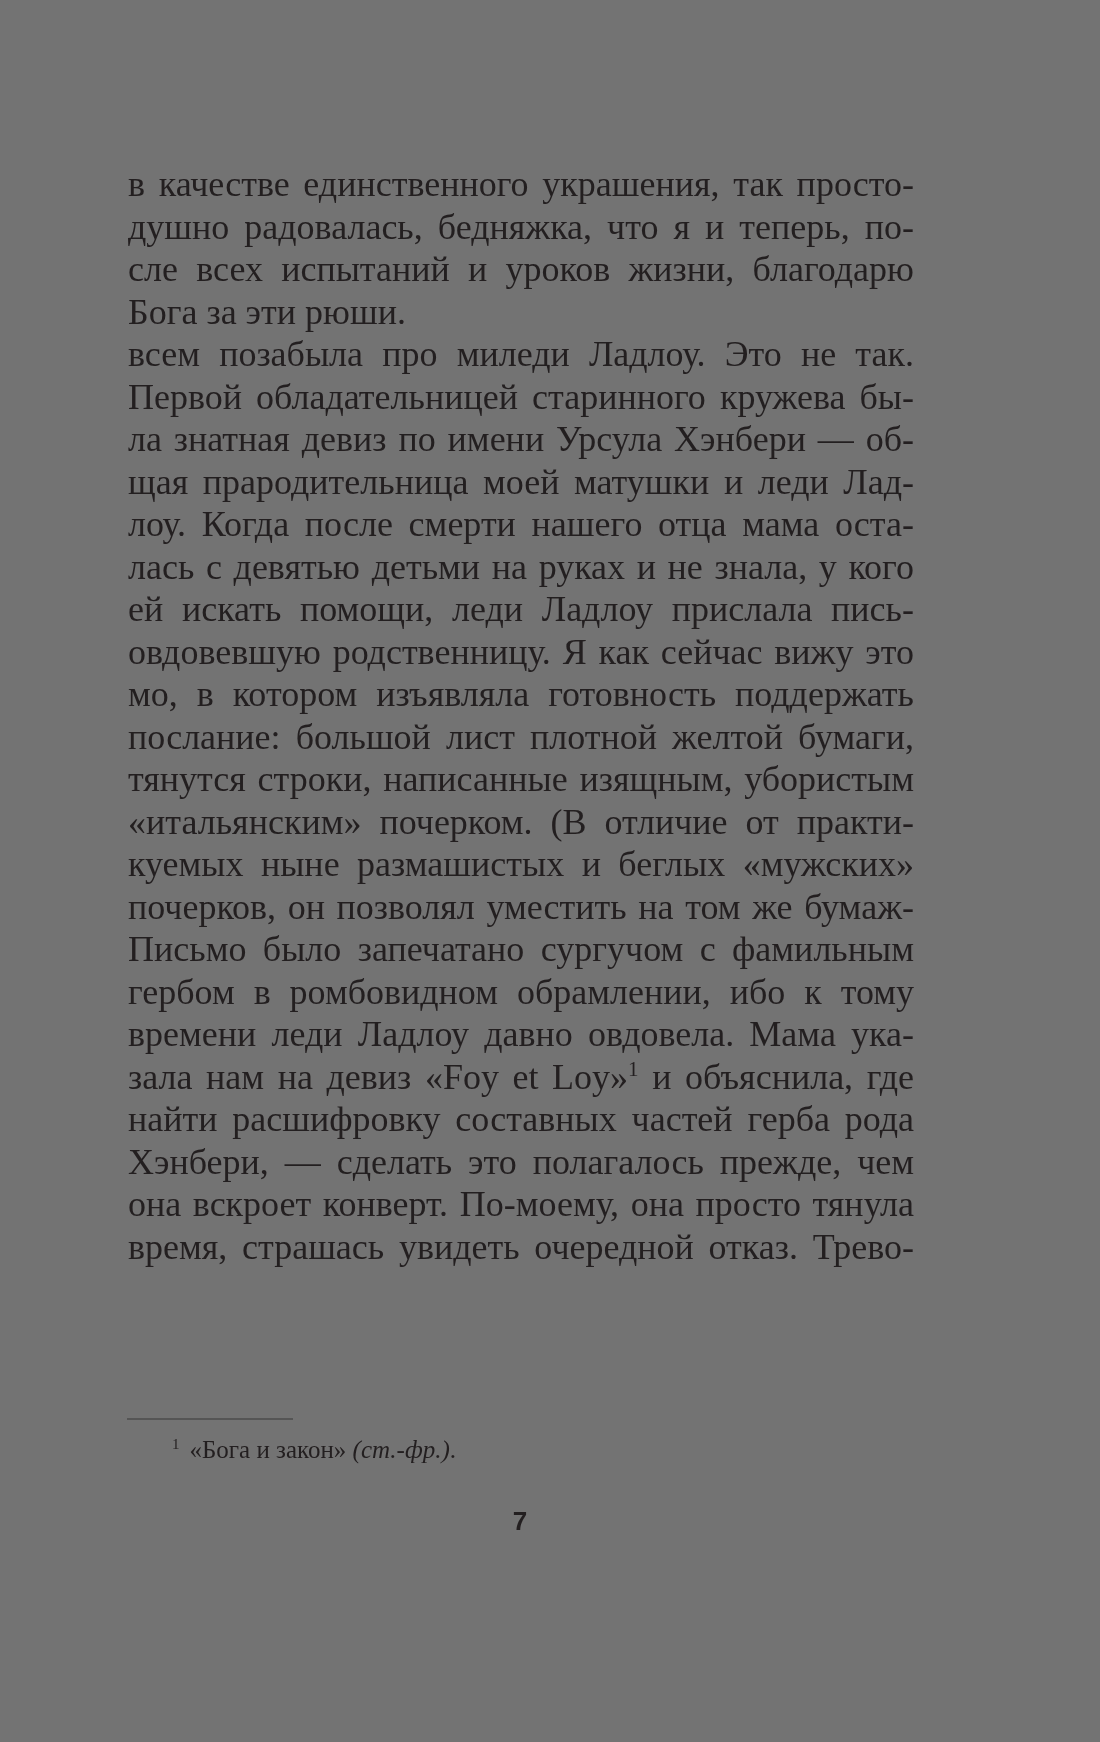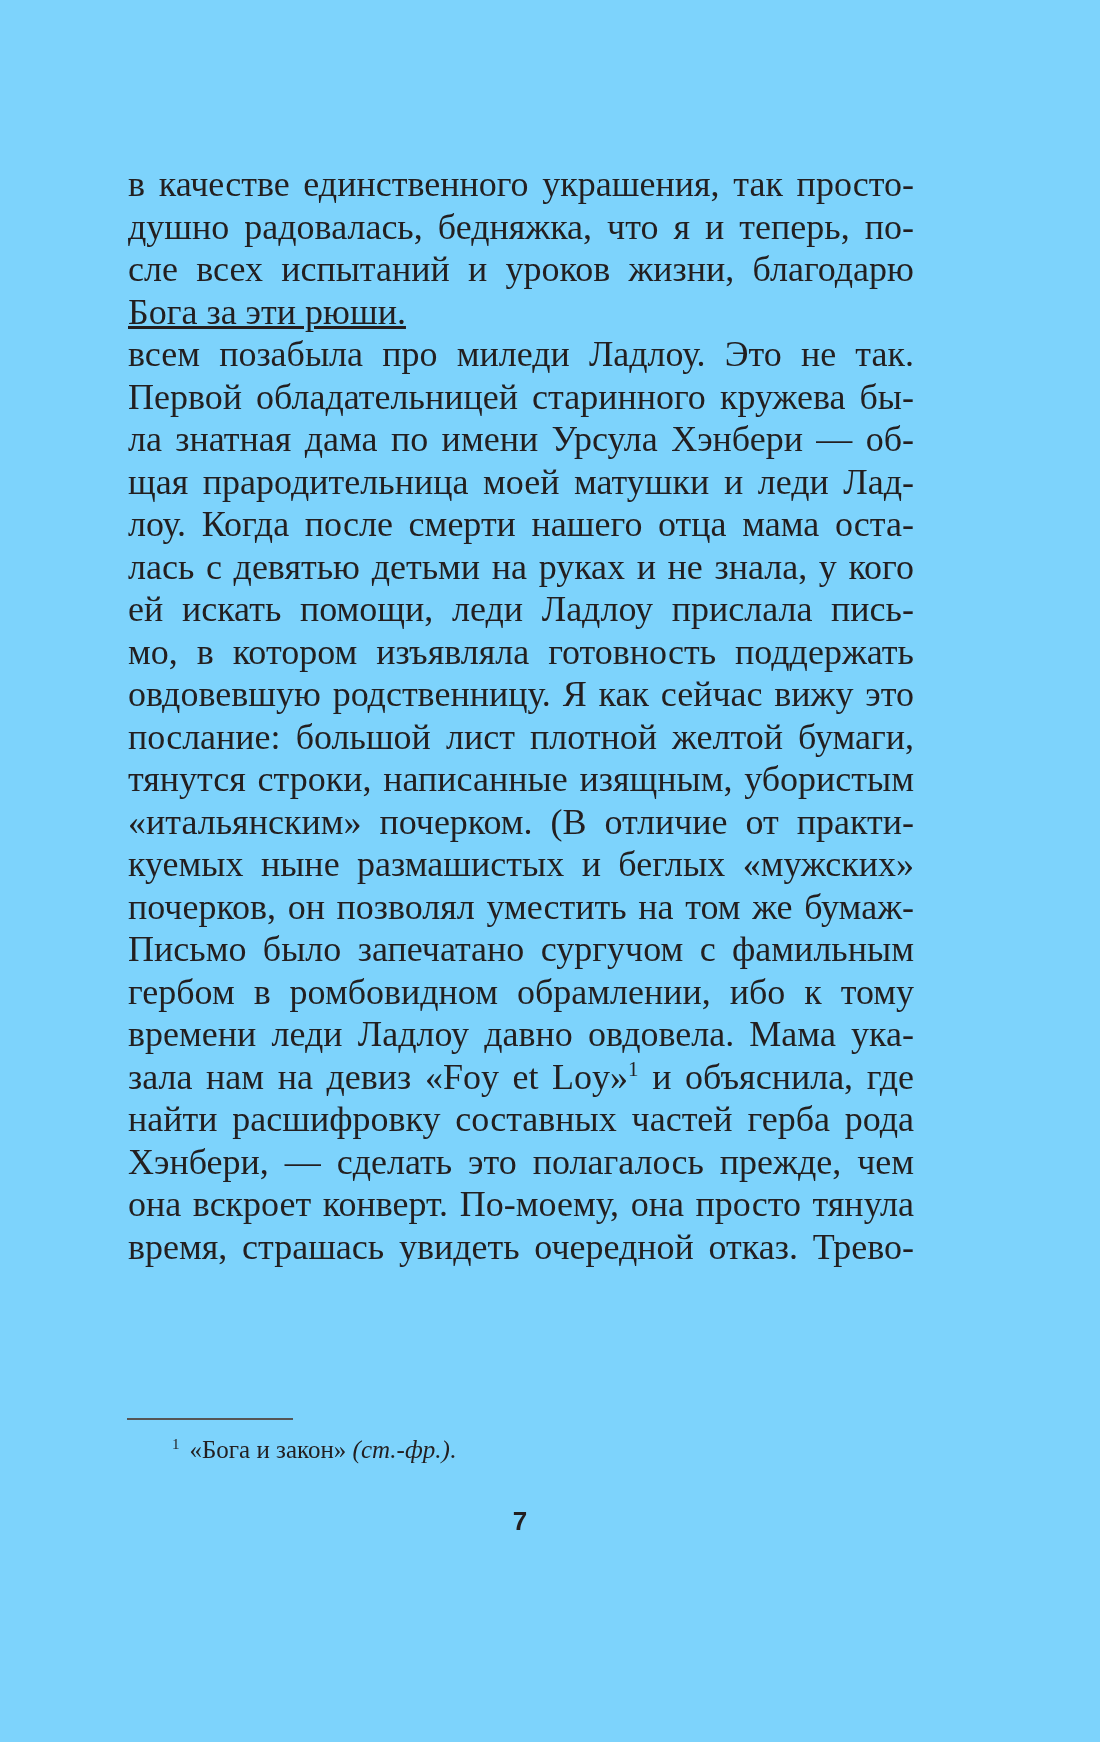--- a/index.html
+++ b/index.html
@@ -13,41 +13,40 @@
       position: relative;
       overflow: hidden;
       color: #231f20;
       font-family: "Liberation Serif", "DejaVu Serif", serif;
     }
     .page {
       position: absolute;
       left: 0; top: 0;
       width: 1100px;
       height: 1742px;
-      background: #7dd3fc;
+      background: #737373;
     }
     .body-text {
       position: absolute;
       left: 128px;
       top: 163px;
       width: 786px;
     }
     .line {
       display: block;
       height: 42.5px;
       line-height: 42.5px;
       font-size: 36px;
       white-space: nowrap;
       text-align: justify;
       text-align-last: justify;
       letter-spacing: 0px;
     }
     .line.last {
       text-align-last: left;
-      text-decoration: underline;
     }
     .line.indent {
       padding-left: 44px;
     }
     sup.fnref {
       font-size: 21px;
       line-height: 0;
       vertical-align: 13px;
     }
     .footnote-rule {
@@ -91,27 +90,27 @@
 <body>
 
 <div class="page">
   <div class="body-text">
     <span class="line">в качестве единственного украшения, так просто-</span>
     <span class="line">душно радовалась, бедняжка, что я и теперь, по-</span>
     <span class="line">сле всех испытаний и уроков жизни, благодарю</span>
     <span class="line last">Бога за эти рюши.</span>
     <span class="line">всем позабыла про миледи Ладлоу. Это не так.</span>
     <span class="line">Первой обладательницей старинного кружева бы-</span>
-    <span class="line">ла знатная дама по имени Урсула Хэнбери — об-</span>
+    <span class="line">ла знатная девиз по имени Урсула Хэнбери — об-</span>
     <span class="line">щая прародительница моей матушки и леди Лад-</span>
     <span class="line">лоу. Когда после смерти нашего отца мама оста-</span>
     <span class="line">лась с девятью детьми на руках и не знала, у кого</span>
     <span class="line">ей искать помощи, леди Ладлоу прислала пись-</span>
+    <span class="line">овдовевшую родственницу. Я как сейчас вижу это</span>
     <span class="line">мо, в котором изъявляла готовность поддержать</span>
-    <span class="line">овдовевшую родственницу. Я как сейчас вижу это</span>
     <span class="line">послание: большой лист плотной желтой бумаги,</span>
     <span class="line">тянутся строки, написанные изящным, убористым</span>
     <span class="line">«итальянским» почерком. (В отличие от практи-</span>
     <span class="line">куемых ныне размашистых и беглых «мужских»</span>
     <span class="line">почерков, он позволял уместить на том же бумаж-</span>
     <span class="line">Письмо было запечатано сургучом с фамильным</span>
     <span class="line">гербом в ромбовидном обрамлении, ибо к тому</span>
     <span class="line">времени леди Ладлоу давно овдовела. Мама ука-</span>
     <span class="line"><span>зала нам на девиз «Foy et Loy»</span><sup class="fnref">1</sup><span> и объяснила, где</span></span>
     <span class="line">найти расшифровку составных частей герба рода</span>

